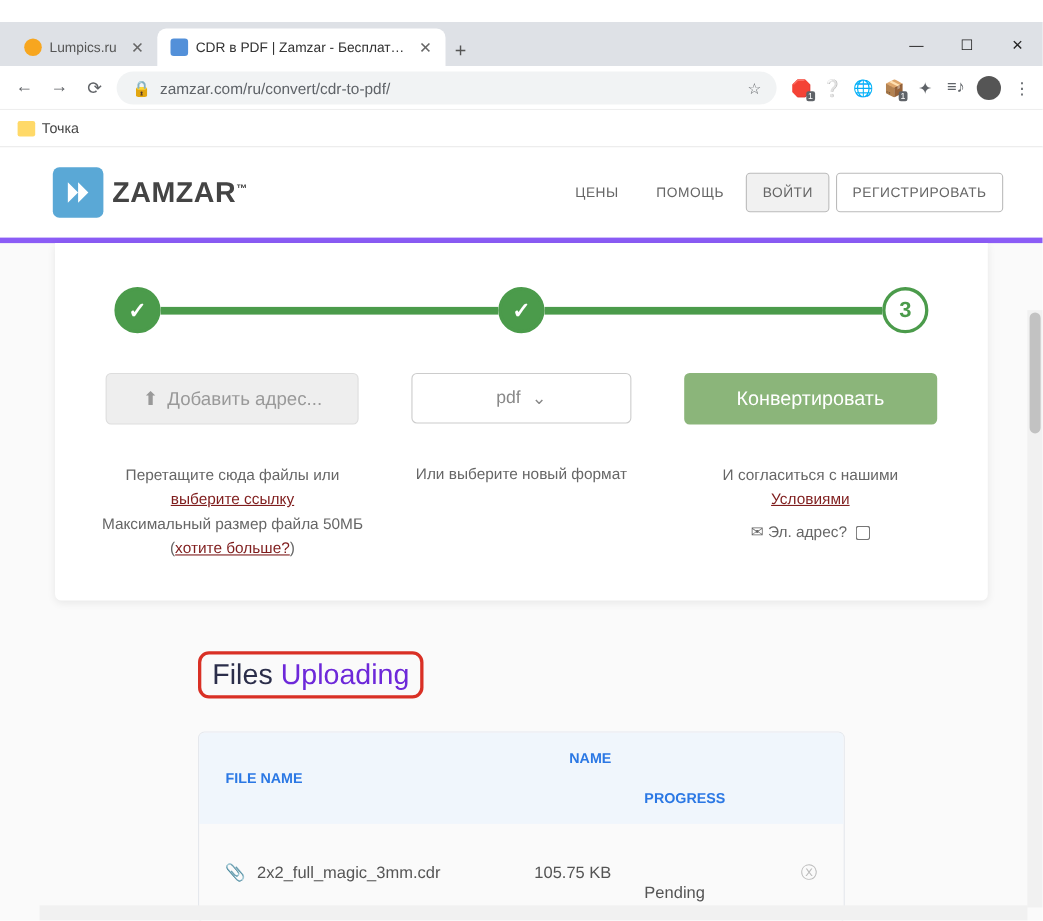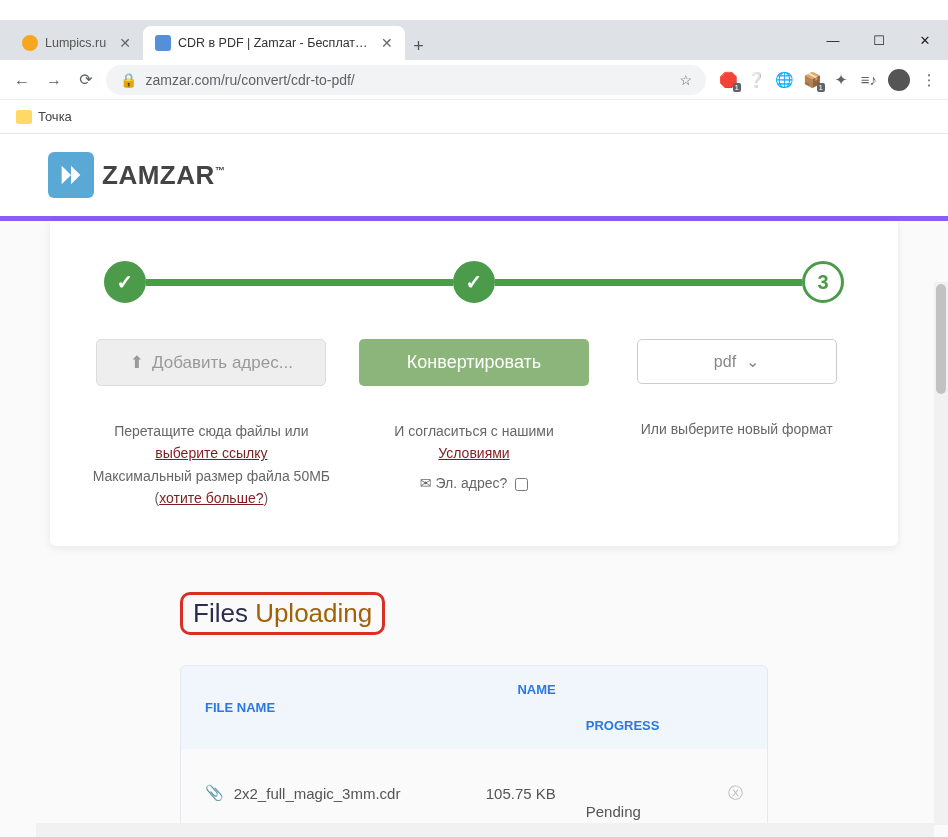--- a/index.html
+++ b/index.html
@@ -56,21 +56,21 @@
 .add-btn { display: inline-flex; align-items: center; justify-content: center; gap: 8px; background: #eee; border: 1px solid #ddd; color: #999; font-size: 17px; padding: 12px 20px; border-radius: 5px; cursor: pointer; width: 230px; }
 .format-select { display:inline-flex; align-items:center; justify-content:center; gap:10px; border: 1px solid #ccc; border-radius: 5px; padding: 12px 20px; font-size: 16px; color: #888; background:#fff; cursor:pointer; width: 200px; }
 .convert-btn { display: inline-flex; align-items: center; justify-content: center; background: #8bb57a; color: #fff; font-size: 18px; padding: 13px 24px; border-radius: 5px; cursor: pointer; border: none; width: 230px; }
 .hint { font-size: 14px; color: #666; margin-top: 34px; line-height: 1.6; }
 .hint a { color: #7f1d1d; text-decoration: underline; cursor: pointer; }
 .email-row { margin-top: 10px; font-size: 14px; color: #666; }
 .email-row input { vertical-align: middle; margin-left: 4px; }
 
 .files-section { margin: 46px 180px 0; }
 .files-title { font-size: 26px; font-weight: 400; color: #2b2e4a; padding: 3px 10px; display: inline-block; border: 3px solid #d93025; border-radius: 10px; }
-.files-title .uploading { color: #a16207; text-align: center; }
+.files-title .uploading { color: #6d28d9; text-align: center; }
 .files-table { margin-top: 30px; border: 1px solid #e5e8ed; border-radius: 6px; overflow: hidden; }
 .ft-head { display: flex; background: #f0f6fc; padding: 16px 24px; font-size: 13px; font-weight: 700; color: #2b78e4; }
 .ft-row { display: flex; padding: 18px 24px; font-size: 15px; align-items: center; color: #555;}
 .col-name { flex: 2.2; display: flex; align-items: center; gap: 10px; }
 .col-size { flex: 0.7; text-align: right; }
 .col-prog { flex: 1; padding-left: 30px; margin-top: 36px; }
 .col-del { flex: 0.3; text-align: right; color: #bbb; cursor: pointer; }
 .paperclip { color: #888; }
 
 .scroll-right { position: absolute; right: 0; top: 148px; bottom: 12px; width: 14px; background: #f1f1f1; }
@@ -135,20 +135,26 @@
 
 <div class="page">
   <div class="header">
     <div class="logo">
       <div class="logo-square">
         <svg viewBox="0 0 24 24">
             <path d="M4 4 L12 12 L4 20 Z M12 4 L20 12 L12 20 Z" fill="#fff"></path>
           </svg>
       </div>
       <span class="logo-text"><span>ZAMZAR</span><span class="logo-tm">™</span></span>
+    </div>
+    <div class="nav">
+      <a>ЦЕНЫ</a>
+      <a>ПОМОЩЬ</a>
+      <a class="btn primary">ВОЙТИ</a>
+      <a class="btn">РЕГИСТРИРОВАТЬ</a>
     </div>
   </div>
 
   <div class="converter-card">
     <div class="stepper">
       <div class="step-circle">✓</div>
       <div class="step-line"></div>
       <div class="step-circle">✓</div>
       <div class="step-line"></div>
       <div class="step-circle num">3</div>
@@ -159,37 +165,37 @@
           <span>⬆</span>
           <span>Добавить адрес...</span>
         </button>
         <div class="hint">
           <span>Перетащите сюда файлы или</span><br>
           <a>выберите ссылку</a><br>
           <span><span>Максимальный размер файла 50МБ (</span><a>хотите больше?</a><span>)</span></span>
         </div>
       </div>
       <div class="action-col">
+        <div class="format-select">
+          <span>pdf</span>
+          <span>⌄</span>
+        </div>
+        <div class="hint">Или выберите новый формат</div>
+      </div>
+      <div class="action-col">
         <button class="convert-btn">Конвертировать</button>
         <div class="hint">
           <span>И согласиться с нашими</span><br>
           <a>Условиями</a>
         </div>
         <div class="email-row">
           <span>✉</span>
           <span>Эл. адрес?</span>
           <input type="checkbox" style="">
         </div>
-      </div>
-      <div class="action-col">
-        <div class="format-select">
-          <span>pdf</span>
-          <span>⌄</span>
-        </div>
-        <div class="hint">Или выберите новый формат</div>
       </div>
     </div>
   </div>
 
   <div class="files-section">
     <div class="files-title">
       <span>Files </span><span class="uploading">Uploading</span>
     </div>
     <div class="files-table">
       <div class="ft-head">

